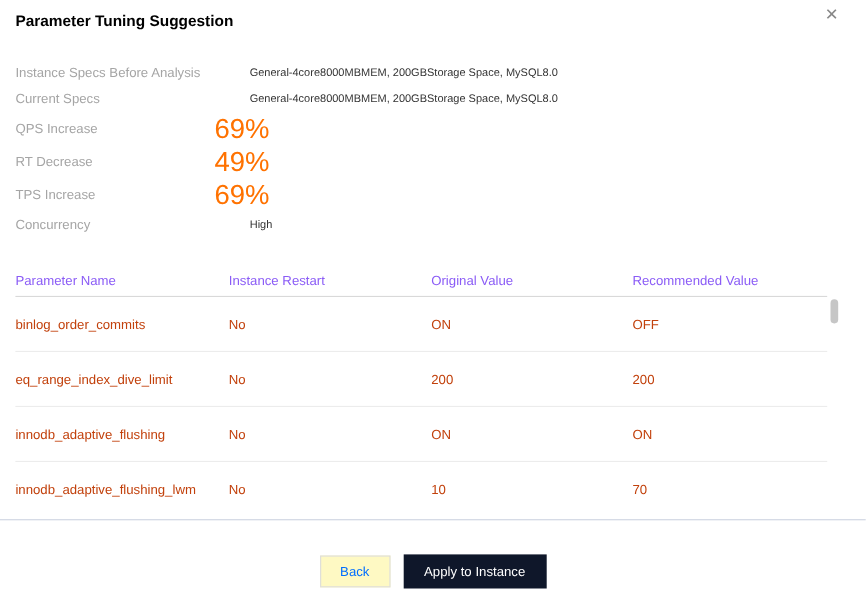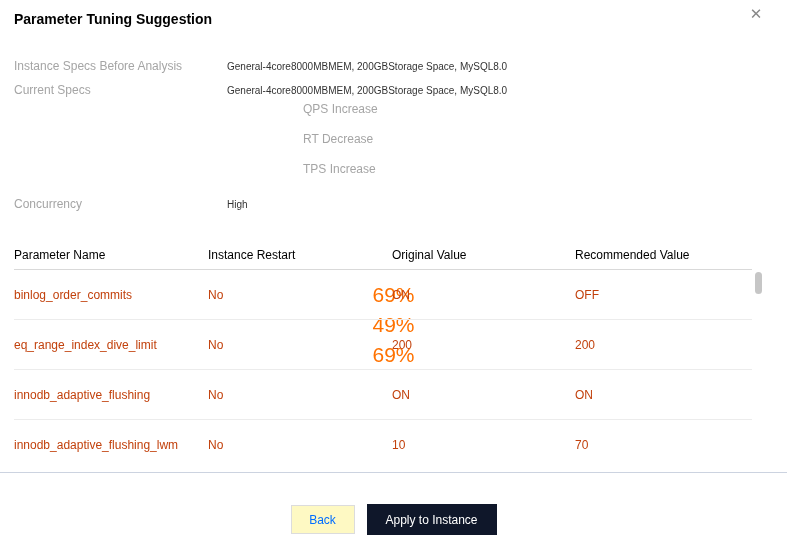--- a/index.html
+++ b/index.html
@@ -20,31 +20,31 @@
     position: absolute; top: 4px; right: 21px;
     width: 20px; height: 20px; border: none; background: transparent;
     font-size: 15px; color: #888; cursor: pointer; line-height: 20px; text-align: center;
     padding: 0;
   }
 
   
   .info-section { margin: 27px 14px 0 14px; }
   .info-row { display: flex; align-items: center; }
   .info-row.text { height: 24px; gap: 32px; }
-  .info-row.metric { height: 30px; flex-direction: column; }
+  .info-row.metric { height: 30px; }
   .info-label { width: 181px; flex: 0 0 181px; font-size: 12px; color: #a5a5a5; }
   .info-value { font-size: 10px; color: #333; }
-  .info-row.metric .info-value { font-size: 21px; color: #ff7200; }
+  .info-row.metric .info-value { font-size: 25px; color: #ff7200; }
 
   
   .table-section { margin-top: 24px; position: relative; border-bottom: 1px solid #ccd3e0; padding-bottom: 2px; }
   .tbl { margin: 0 35px 0 14px; }
   .tbl-row { display: flex; align-items: center; }
   .tbl-head { height: 30px; border-bottom: 1px solid #d9d9d9; }
-  .tbl-head .tbl-cell { color: #000000; font-size: 12px; }
+  .tbl-head .tbl-cell { color: #8b5cf6; font-size: 12px; }
   .tbl-body-row { height: 50px; border-bottom: 1px solid #ececec; }
   .tbl-body-row:last-child { border-bottom: none; }
   .tbl-cell { font-size: 12px; color: #c2410c; overflow: hidden; white-space: nowrap; }
   .col-0 { flex: 0 0 194px; }
   .col-1 { flex: 0 0 184px; }
   .col-2 { flex: 0 0 183px; }
   .col-3 { flex: 1 1 auto; }
   .scroll-thumb {
     position: absolute; left: 755px; top: 32px;
     width: 7px; height: 22px; border-radius: 4px;

